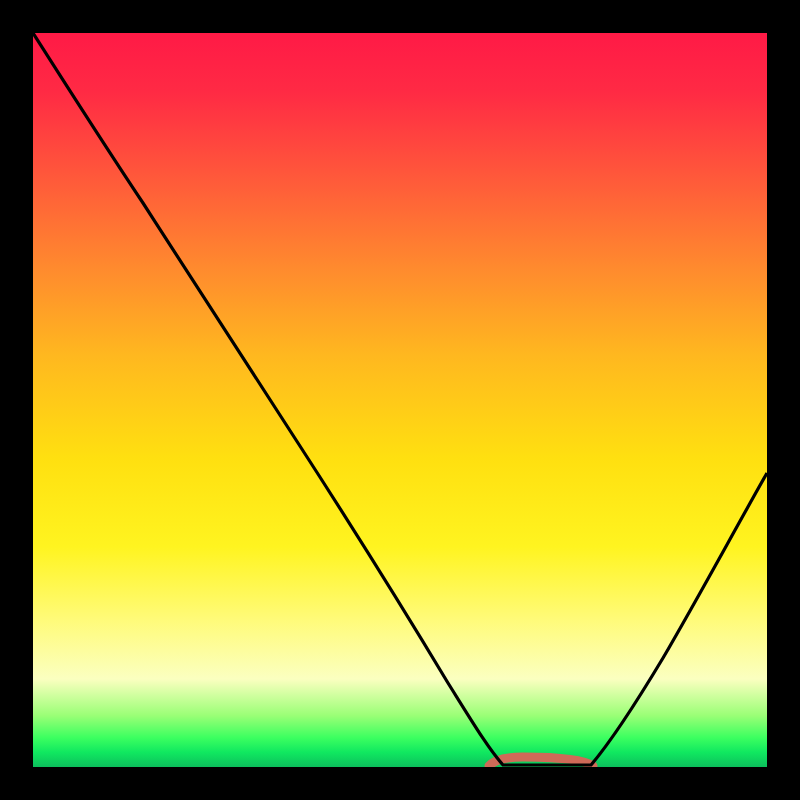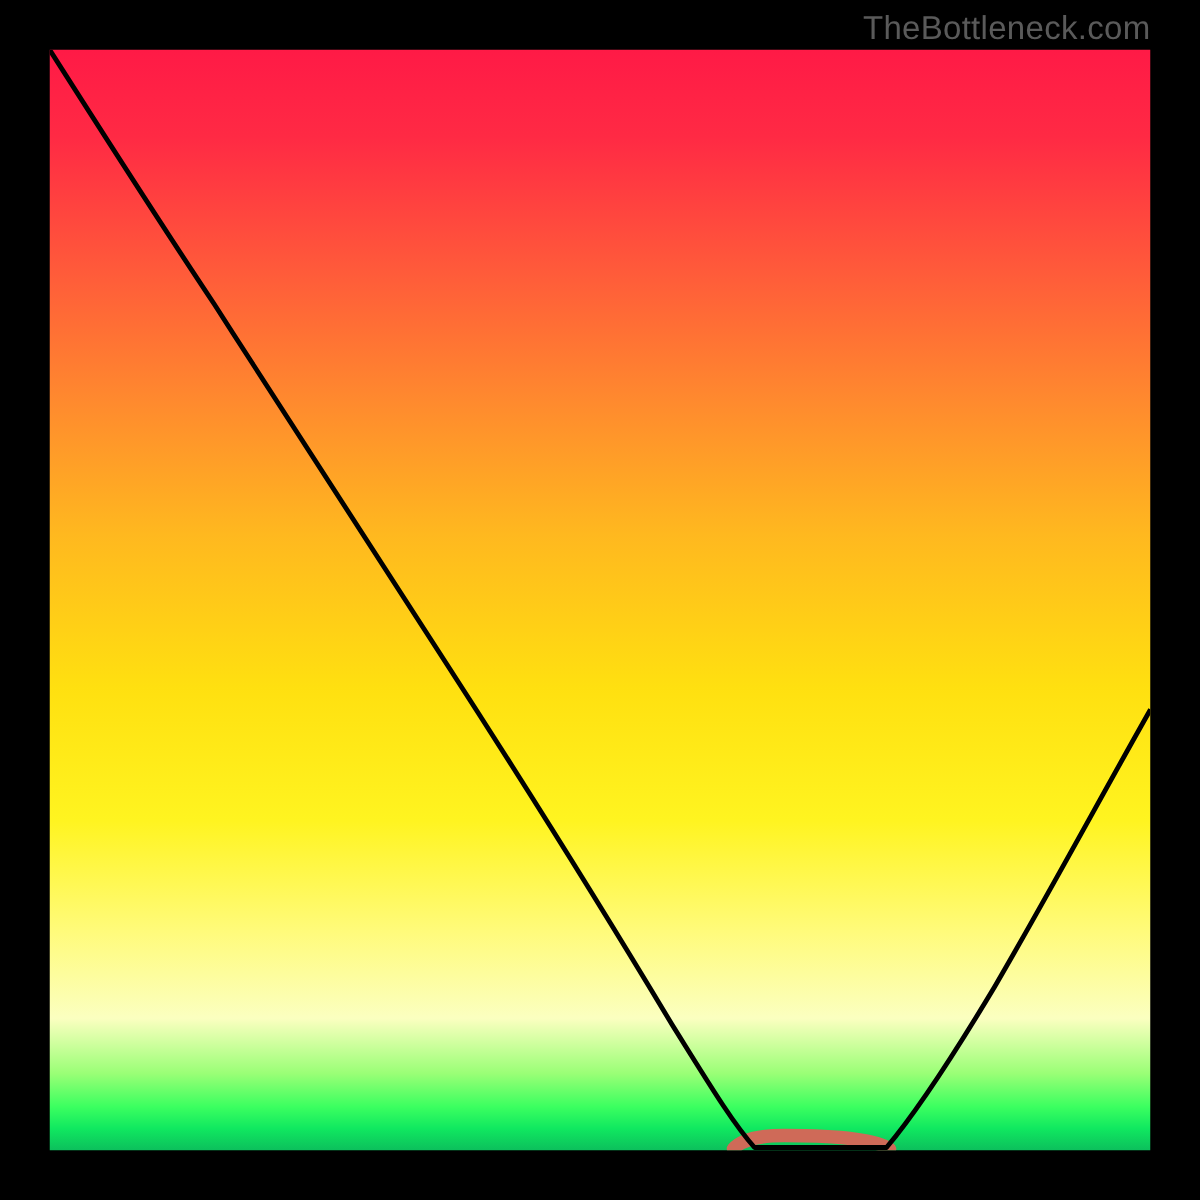--- a/index.html
+++ b/index.html
@@ -60,21 +60,20 @@
     font-size: 22px;
     letter-spacing: 0.2px;
     user-select: none;
   }
 </style>
 </head>
 <body>
 
 <div class="stage">
 
-  <div class="watermark">TheBottleneck.com</div>
 
   <div class="plot-area">
     <div class="gradient"></div>
 
     <svg class="curve" viewBox="0 0 734 734" preserveAspectRatio="none">
 
       <path d="M 456 733
                C 462 726, 475 724, 490 724
                C 520 724, 550 726, 560 733" fill="none" stroke="#cf6a58" stroke-width="9" stroke-linecap="round"></path>
 

